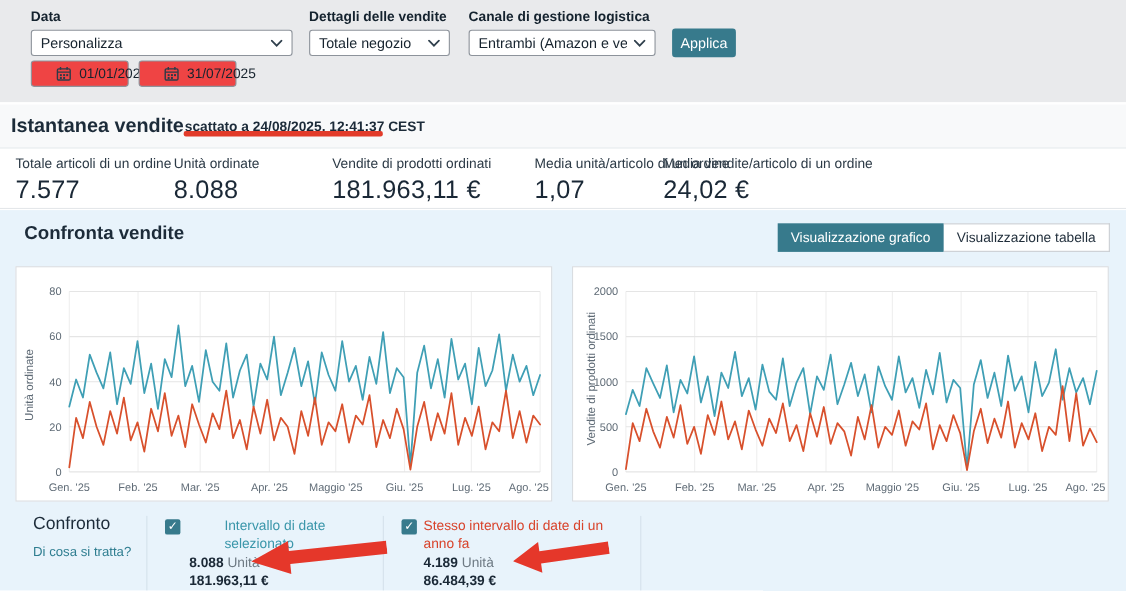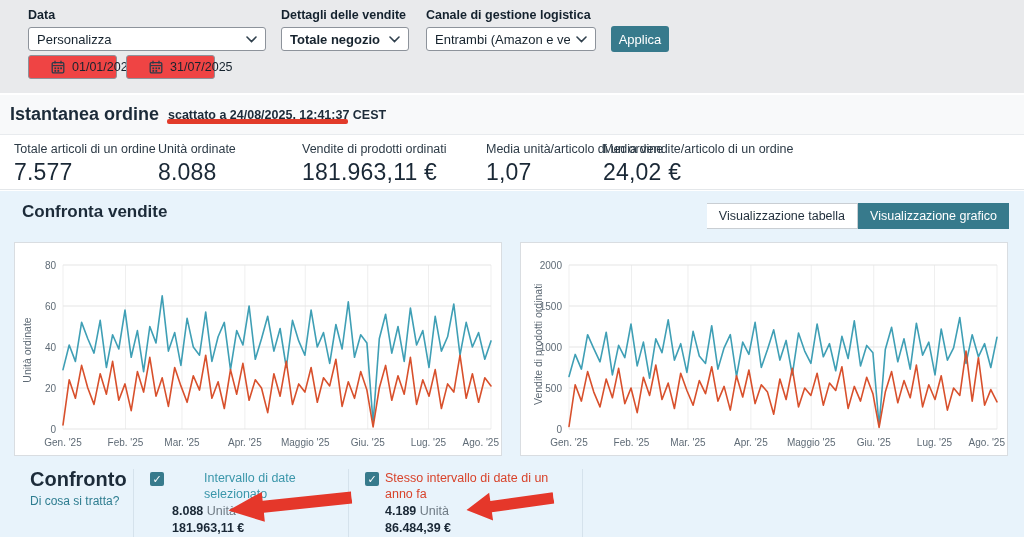--- a/index.html
+++ b/index.html
@@ -41,21 +41,21 @@
   .tab.inactive { background:#fff; color:#1f2d3a; border:1px solid #c9ced3; border-left:none; }
 
   .chart-card { position:absolute; top:51px; width:488px; height:214px; background:#fff; border:1px solid #d9dde1; }
   .chart-card.left { left:14px; }
   .chart-card.right { left:520px; }
   .ytitle { position:absolute; left:-43px; top:101px; width:110px; text-align:center; font-size:10.5px; color:#5e6a75;
             transform:rotate(-90deg); transform-origin:center; white-space:nowrap; pointer-events:none; }
   .chart-card svg.plot { position:absolute; left:0; top:0; }
 
   
-  .conf-title { position:absolute; left:30px; top:277px; font-size:20px; font-weight:bold; color:#1c2b39; }
+  .conf-title { position:absolute; left:30px; top:277px; font-size:16px; font-weight:normal; color:#1c2b39; }
   .conf-link { position:absolute; left:30px; top:303px; font-size:12px; color:#2e7d90; cursor:pointer; }
   .vdiv { position:absolute; top:278px; height:68px; width:1px; background:#d5e2ec; }
   .chkbox { position:absolute; width:14px; height:14px; background:#377a8c; border-radius:2px; color:#fff;
             font-size:11px; line-height:14px; text-align:center; cursor:pointer; }
   .comp-item { position:absolute; top:279px; font-size:12.5px; }
   .comp-item .cl { line-height:16px; margin-bottom:1px; }
   .comp-item.sel .cl { color:#3a96aa;margin-left:32px; }
   .comp-item.prev .cl { color:#d8432b; }
   .comp-item .cu { color:#1a2836; font-weight:bold; line-height:17px; }
   .comp-item .cu .suffix { color:#6e7a84; font-weight:normal; }
@@ -101,40 +101,40 @@
           <rect x="3.4" y="7.4" width="1.8" height="1.8" fill="#2b3b48"></rect>
           <rect x="6.4" y="7.4" width="1.8" height="1.8" fill="#2b3b48"></rect>
           <rect x="9.2" y="7.4" width="1.8" height="1.8" fill="#2b3b48"></rect>
           <rect x="3.4" y="10" width="1.8" height="1.8" fill="#2b3b48"></rect>
           <rect x="6.4" y="10" width="1.8" height="1.8" fill="#2b3b48"></rect>
         </svg>
       <span>31/07/2025</span>
     </div>
 
     <span class="flabel" style="left:281px; top:8px;">Dettagli delle vendite</span>
-    <div class="select" style="left:281px; top:27px; width:128px;font-weight:bold;">
+    <div class="select" style="left:281px; top:27px; width:128px;">
       <span class="txt">Totale negozio</span>
       <svg width="11" height="7" viewBox="0 0 11 7">
           <path d="M1 1 L5.5 5.5 L10 1" stroke="#30404d" stroke-width="1.6" fill="none" stroke-linecap="round"></path>
         </svg>
     </div>
 
     <span class="flabel" style="left:426px; top:8px;">Canale di gestione logistica</span>
     <div class="select" style="left:426px; top:27px; width:170px;">
       <span class="txt">Entrambi (Amazon e venditore)</span>
       <svg width="11" height="7" viewBox="0 0 11 7">
           <path d="M1 1 L5.5 5.5 L10 1" stroke="#30404d" stroke-width="1.6" fill="none" stroke-linecap="round"></path>
         </svg>
     </div>
 
     <button class="applybtn">Applica</button>
   </div>
 
   <div class="snap-head">
-    <span class="snap-title">Istantanea ordine</span>
+    <span class="snap-title">Istantanea vendite</span>
     <span class="snap-taken">scattato a 24/08/2025, 12:41:37 CEST</span>
   </div>
 
   <div class="metrics">
     <div class="metric" style="left:14px;">
       <div class="ml">Totale articoli di un ordine</div>
       <div class="mv">7.577</div>
     </div>
     <div class="metric" style="left:158px;">
       <div class="ml">Unità ordinate</div>
@@ -150,22 +150,22 @@
     </div>
     <div class="metric" style="left:603px;">
       <div class="ml">Media vendite/articolo di un ordine</div>
       <div class="mv">24,02 €</div>
     </div>
   </div>
 
   <div class="band">
     <span class="band-title">Confronta vendite</span>
     <div class="tabs">
+      <div class="tab active">Visualizzazione grafico</div>
       <div class="tab inactive">Visualizzazione tabella</div>
-      <div class="tab active">Visualizzazione grafico</div>
     </div>
 
     <div class="chart-card left">
       <span class="ytitle">Unità ordinate</span>
       <svg class="plot" width="486" height="212">
           <line x1="48" y1="22" x2="48" y2="186" stroke="#efefef" stroke-width="1"></line>
           <line x1="110.488" y1="22" x2="110.488" y2="186" stroke="#efefef" stroke-width="1"></line>
           <line x1="166.984" y1="22" x2="166.984" y2="186" stroke="#efefef" stroke-width="1"></line>
           <line x1="229.9" y1="22" x2="229.9" y2="186" stroke="#efefef" stroke-width="1"></line>
           <line x1="290.248" y1="22" x2="290.248" y2="186" stroke="#efefef" stroke-width="1"></line>

